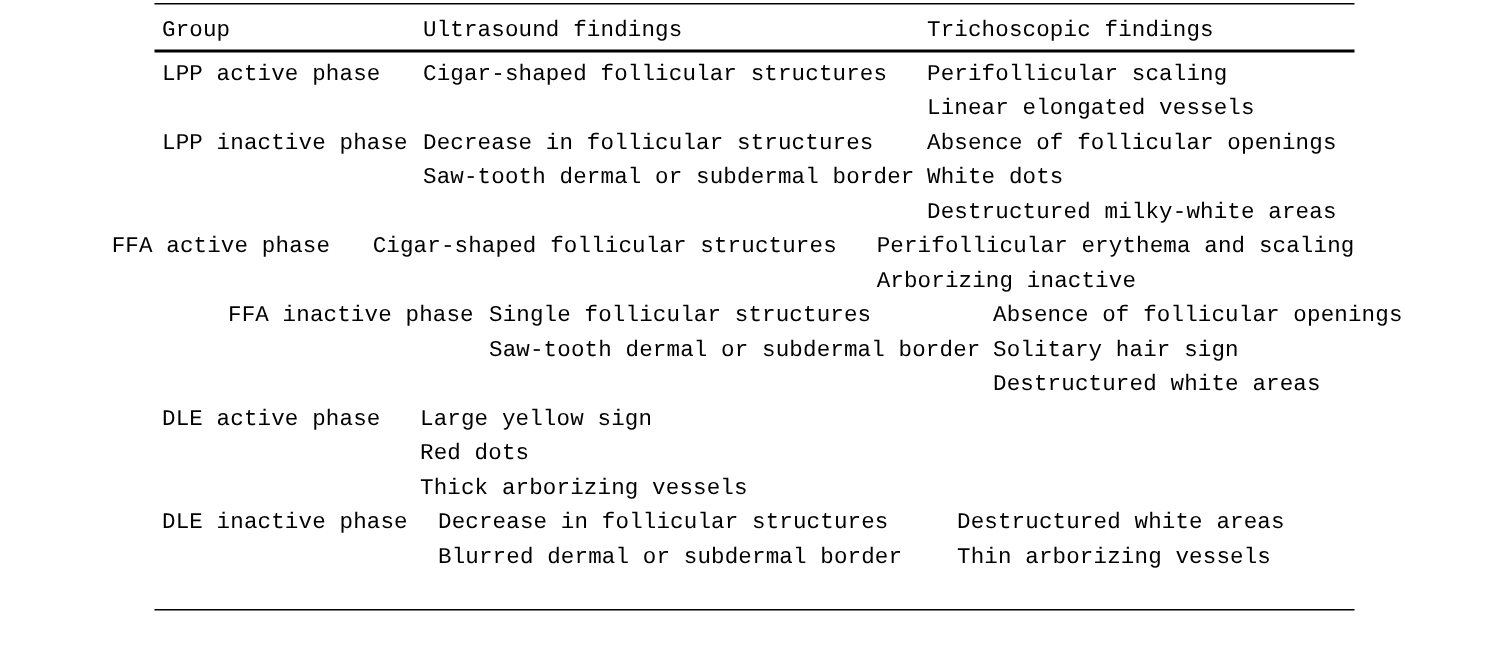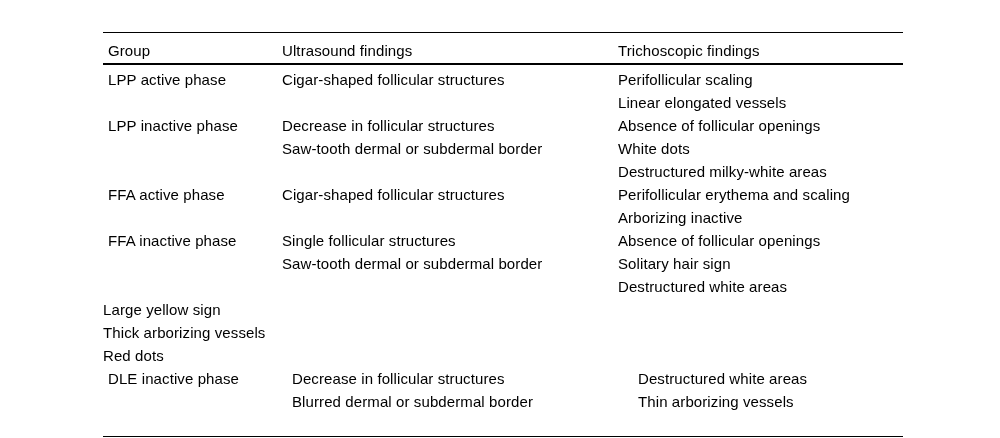--- a/index.html
+++ b/index.html
@@ -11,22 +11,23 @@
     width: 1000px;
     height: 438px;
     background: #ffffff;
     font-family: "Liberation Sans", sans-serif;
     color: #000000;
     overflow: hidden;
   }
   .table-wrap {
     position: absolute;
     left: 103px;
-    top: 32px;
+    top: 2px;
     width: 800px;
+    font-family: Liberation Mono, monospace;
   }
   .rule-top {
     height: 0;
     border-top: 1.3px solid #000;
   }
   .rule-head {
     height: 0;
     border-top: 2.6px solid #000;
   }
   .rule-bottom {
@@ -121,51 +122,54 @@
         <div class="cell col-us">
           <span class="line">Decrease in follicular structures</span>
           <span class="line">Saw-tooth dermal or subdermal border</span>
         </div>
         <div class="cell col-tr">
           <span class="line">Absence of follicular openings</span>
           <span class="line">White dots</span>
           <span class="line">Destructured milky-white areas</span>
         </div>
       </div>
-      <div class="trow" style="height: 46px;">
+      <div class="trow" style="height: 46px; justify-content: flex-end;">
         <div class="cell col-group">
           <span class="line">FFA active phase</span>
         </div>
         <div class="cell col-us">
           <span class="line">Cigar-shaped follicular structures</span>
         </div>
         <div class="cell col-tr">
           <span class="line">Perifollicular erythema and scaling</span>
           <span class="line">Arborizing inactive</span>
         </div>
       </div>
-      <div class="trow" style="height: 69px;">
+      <div class="trow" style="height: 69px; margin-left: 44px;">
         <div class="cell col-group">
           <span class="line">FFA inactive phase</span>
         </div>
         <div class="cell col-us">
           <span class="line">Single follicular structures</span>
           <span class="line">Saw-tooth dermal or subdermal border</span>
         </div>
         <div class="cell col-tr">
           <span class="line">Absence of follicular openings</span>
           <span class="line">Solitary hair sign</span>
           <span class="line">Destructured white areas</span>
         </div>
       </div>
       <div class="trow" style="height: 69px;">
+        <div class="cell col-group">
+          <span class="line">DLE active phase</span>
+        </div>
         <div class="cell col-tr">
           <span class="line">Large yellow sign</span>
+          <span class="line">Red dots</span>
           <span class="line">Thick arborizing vessels</span>
-          <span class="line">Red dots</span>
         </div>
       </div>
       <div class="trow" style="height: 69px; gap: 10px;">
         <div class="cell col-group">
           <span class="line">DLE inactive phase</span>
         </div>
         <div class="cell col-us">
           <span class="line">Decrease in follicular structures</span>
           <span class="line">Blurred dermal or subdermal border</span>
         </div>

